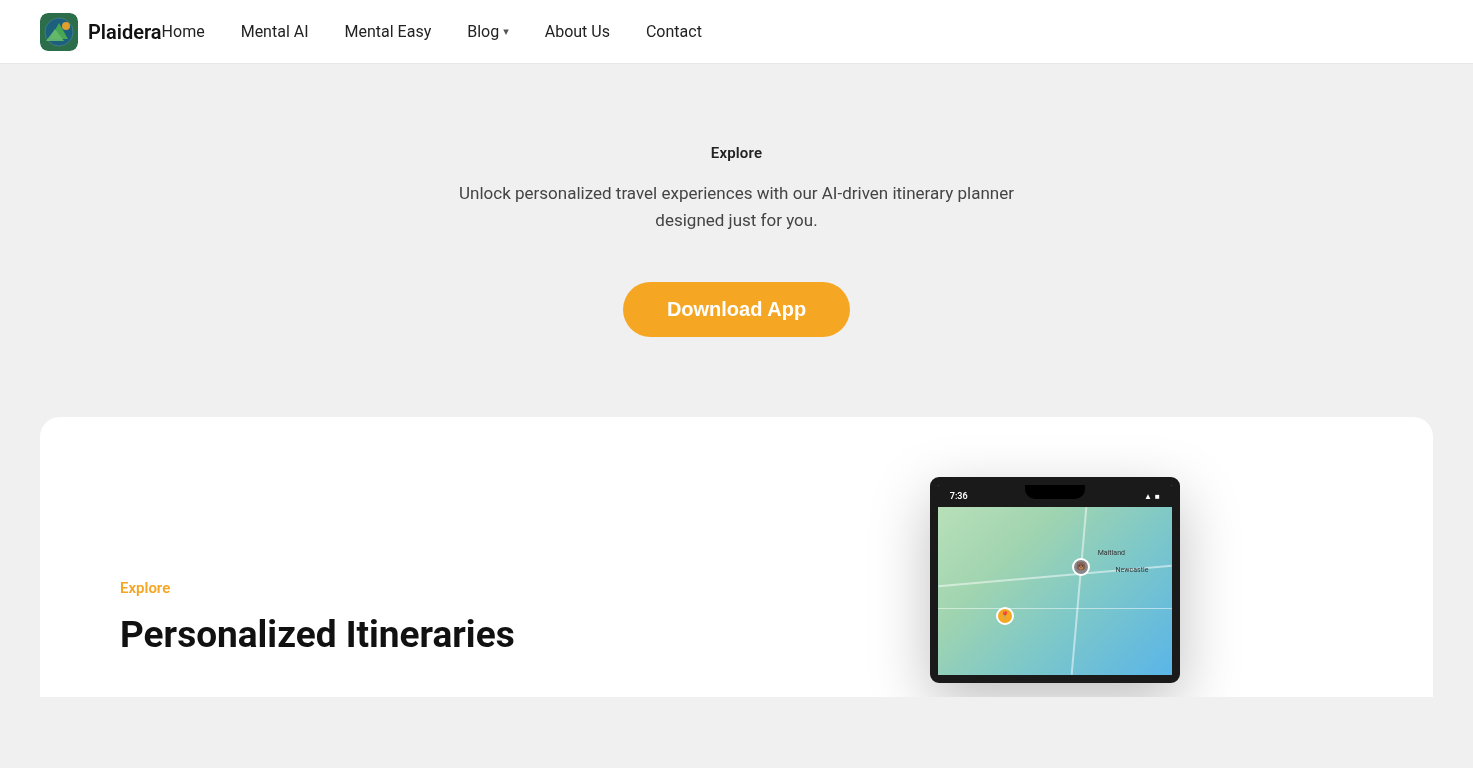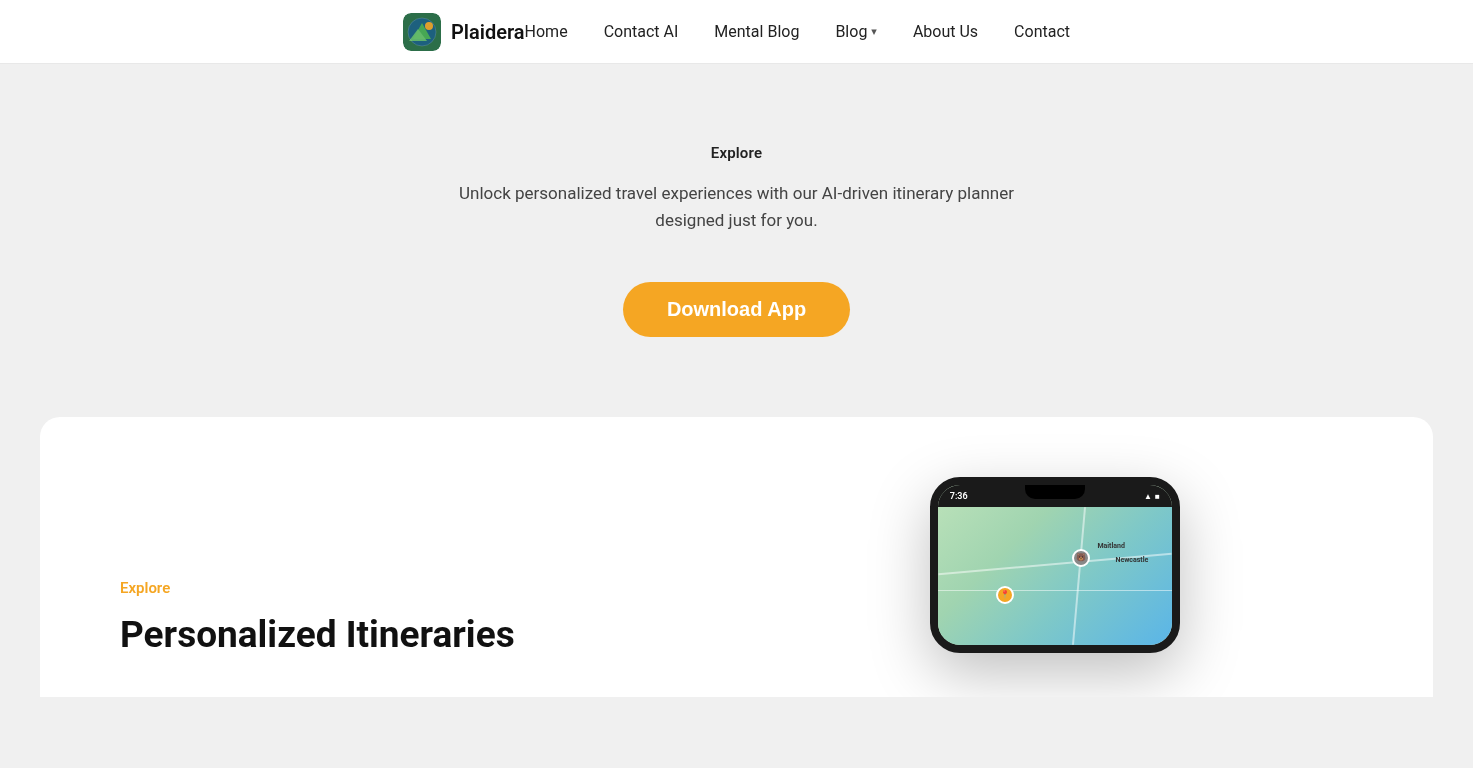--- a/index.html
+++ b/index.html
@@ -14,21 +14,21 @@
       min-height: 768px;
       width: 1473px;
       overflow-x: hidden;
     }
 
     
     .navbar {
       background-color: #ffffff;
       display: flex;
       align-items: center;
-      justify-content: center;
+      justify-content: flex-start;
       padding: 16px 40px;
       height: 64px;
       border-bottom: 1px solid #e8e8e8;
     }
 
     .navbar-brand {
       display: flex;
       align-items: center;
       gap: 10px;
     }
@@ -150,22 +150,22 @@
 
     .phone-mockup {
       width: 260px;
       height: 220px;
       position: relative;
     }
 
     
     .phone-frame {
       width: 250px;
-      height: 176px;
-      border-radius: 30px;
+      height: 206px;
+      border-radius: 9px;
       border: 8px solid #1a1a1a;
       background: #c8e6c9;
       overflow: hidden;
       position: relative;
       box-shadow: 0 20px 60px rgba(0,0,0,0.25);
     }
 
     .phone-notch-bar {
       background: #1a1a1a;
       height: 22px;
@@ -252,21 +252,21 @@
 
     .pin-gray {
       background: #888;
       top: 30%;
       right: 35%;
     }
 
     .map-label {
       position: absolute;
       font-size: 7px;
-      font-weight: 700;
+      font-weight: 400;
       color: #333;
       padding-left: 16px;
     }
 
     .label-newcastle {
       top: 35%;
       right: 10%;
     }
 
     .label-maitland {
@@ -298,24 +298,24 @@
       <circle cx="26" cy="13" r="4" fill="#f5a623" opacity="0.9"></circle>
     </svg>
     <span class="brand-name">Plaidera</span>
   </div>
 
   <ul class="navbar-nav">
     <li class="nav-item">
       <span>Home</span>
     </li>
     <li class="nav-item">
-      <span>Contact AI</span>
-    </li>
-    <li class="nav-item">
-      <span>Mental Blog</span>
+      <span>Mental AI</span>
+    </li>
+    <li class="nav-item">
+      <span>Mental Easy</span>
     </li>
     <li class="nav-item">
       <span>Blog</span>
       <span class="blog-chevron">▾</span>
     </li>
     <li class="nav-item">
       <span>About Us</span>
     </li>
     <li class="nav-item">
       <span>Contact</span>

